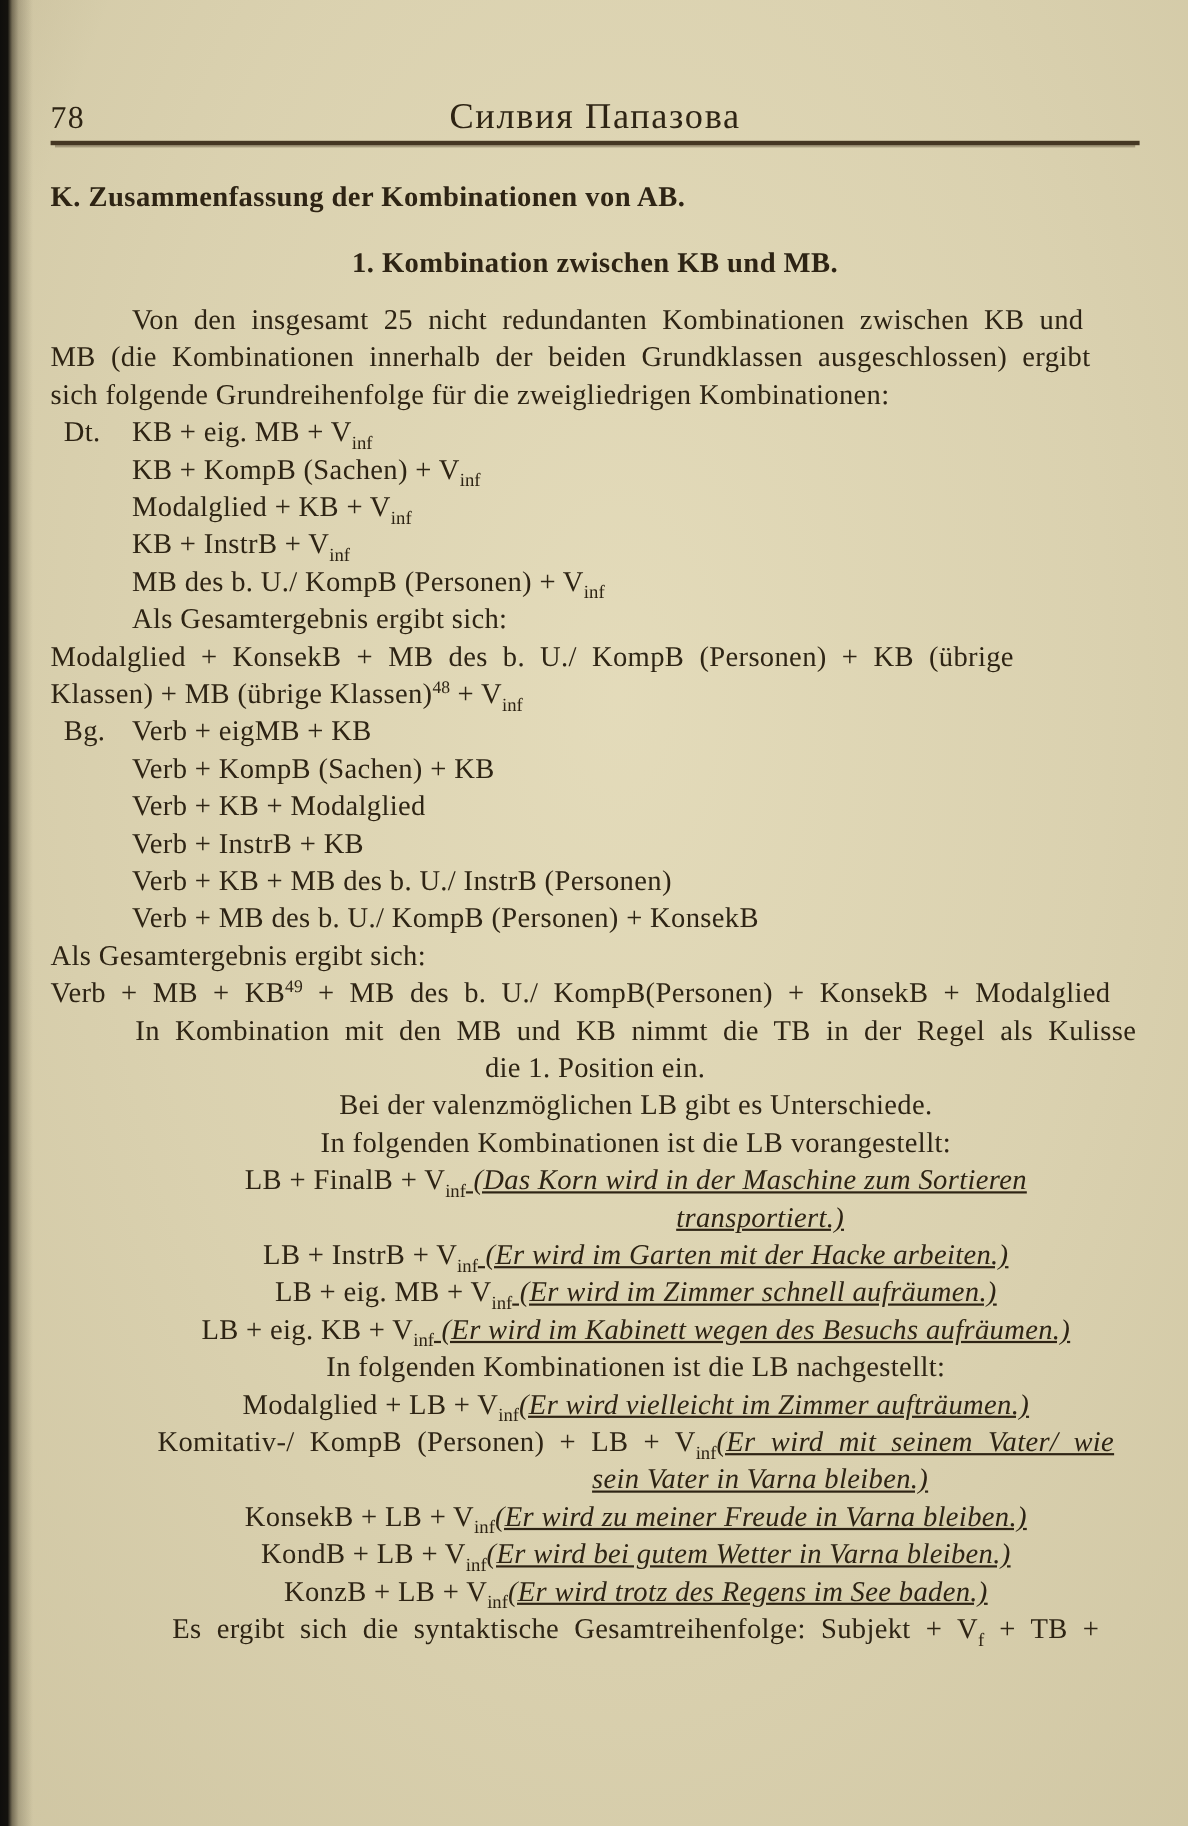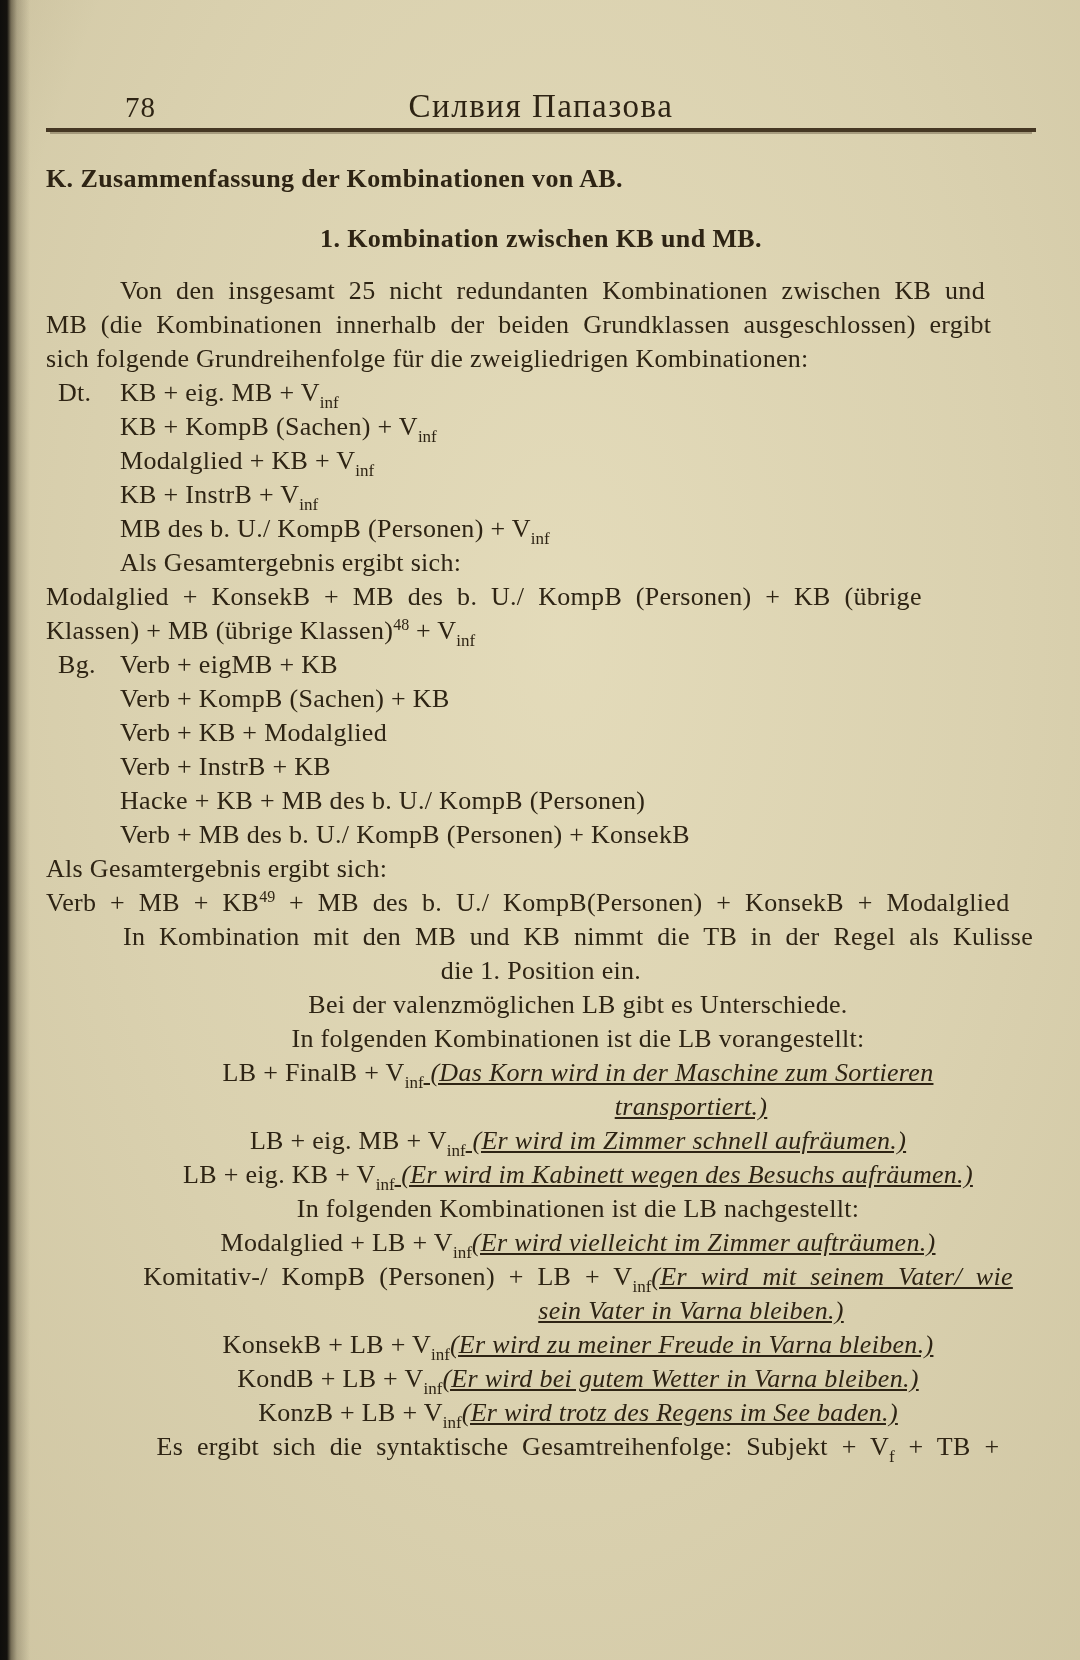--- a/index.html
+++ b/index.html
@@ -19,21 +19,21 @@
   .binding{
     position:absolute;left:0;top:0;bottom:0;width:30px;
     background:linear-gradient(to right,#0f0e0c 0px,#14120e 7px,rgba(45,38,24,.55) 11px,rgba(45,38,24,.22) 17px,rgba(45,38,24,0) 30px);
   }
   .content{position:absolute;left:46px;right:44px;top:0;}
   .pagehead{
     margin-top:88px;display:flex;align-items:baseline;
     border-bottom:4px solid #453723;box-shadow:0 6px 0 -4px rgba(69,55,35,.35);
     padding-bottom:3px;font-size:27px;
   }
-  .pagenum{min-width:110px;font-size:29px;letter-spacing:1px;text-align:right;}
+  .pagenum{min-width:110px;font-size:29px;letter-spacing:1px;}
   .runhead{flex:1;text-align:center;font-size:33px;letter-spacing:1.5px;}
   .headspacer{min-width:110px;}
   .h-k{margin-top:32px;font-weight:bold;font-size:26px;letter-spacing:.4px;}
   .h-1{margin-top:30px;font-weight:bold;font-size:26px;letter-spacing:.4px;text-align:center;}
   .h-2{margin-top:20px;margin-bottom:14px;font-weight:bold;font-size:26px;letter-spacing:.4px;}
   .lines{margin-top:20px;font-size:26px;line-height:34px;letter-spacing:.3px;}
   .fline{position:relative;min-height:34px;}
   .fline.ind{padding-left:74px;}
   .fline.pind{padding-left:74px;}
   .fline.cont{padding-left:300px;}
@@ -69,34 +69,35 @@
         <div class="fline ind">Modalglied + KB + V<sub>inf</sub></div>
         <div class="fline ind">KB + InstrB + V<sub>inf</sub></div>
         <div class="fline ind">MB des b. U./ KompB (Personen) + V<sub>inf</sub></div>
         <div class="fline ind">Als Gesamtergebnis ergibt sich:</div>
         <div class="fline j">Modalglied + KonsekB + MB des b. U./ KompB (Personen) + KB (übrige</div>
         <div class="fline">Klassen) + MB (übrige Klassen)<sup>48</sup> + V<sub>inf</sub></div>
         <div class="fline ind"><span class="llabel">Bg.</span>Verb + eigMB + KB</div>
         <div class="fline ind">Verb + KompB (Sachen) + KB</div>
         <div class="fline ind">Verb + KB + Modalglied</div>
         <div class="fline ind">Verb + InstrB + KB</div>
-        <div class="fline ind">Hacke + KB + MB des b. U./ KompB (Personen)</div>
+        <div class="fline ind">Verb + KB + MB des b. U./ InstrB (Personen)</div>
         <div class="fline ind">Verb + MB des b. U./ KompB (Personen) + KonsekB</div>
         <div class="fline">Als Gesamtergebnis ergibt sich:</div>
         <div class="fline j">Verb + MB + KB<sup>49</sup> + MB des b. U./ KompB(Personen) + KonsekB + Modalglied</div>
       </div>
 
 
     <div class="lines" style="margin-top:0;text-align:center;">
         <div class="fline pind j">In Kombination mit den MB und KB nimmt die TB in der Regel als Kulisse</div>
         <div class="fline">die 1. Position ein.</div>
         <div class="fline pind">Bei der valenzmöglichen LB gibt es Unterschiede.</div>
         <div class="fline pind">In folgenden Kombinationen ist die LB vorangestellt:</div>
         <div class="fline ind">LB + FinalB + V<sub>inf</sub><em> (Das Korn wird in der Maschine zum Sortieren</em></div>
         <div class="fline cont"><em>transportiert.)</em></div>
+        <div class="fline ind">LB + InstrB + V<sub>inf</sub><em> (Er wird im Garten mit der Hacke arbeiten.)</em></div>
         <div class="fline ind">LB + eig. MB + V<sub>inf</sub><em> (Er wird im Zimmer schnell aufräumen.)</em></div>
         <div class="fline ind">LB + eig. KB + V<sub>inf</sub><em> (Er wird im Kabinett wegen des Besuchs aufräumen.)</em></div>
         <div class="fline pind">In folgenden Kombinationen ist die LB nachgestellt:</div>
         <div class="fline ind">Modalglied + LB + V<sub>inf</sub><em>(Er wird vielleicht im Zimmer aufträumen.)</em></div>
         <div class="fline ind j">Komitativ-/ KompB (Personen) + LB + V<sub>inf</sub><em>(Er wird mit seinem Vater/ wie</em></div>
         <div class="fline cont"><em>sein Vater in Varna bleiben.)</em></div>
         <div class="fline ind">KonsekB + LB + V<sub>inf</sub><em>(Er wird zu meiner Freude in Varna bleiben.)</em></div>
         <div class="fline ind">KondB + LB + V<sub>inf</sub><em>(Er wird bei gutem Wetter in Varna bleiben.)</em></div>
         <div class="fline ind">KonzB + LB + V<sub>inf</sub><em>(Er wird trotz des Regens im See baden.)</em></div>
         <div class="fline pind j">Es ergibt sich die syntaktische Gesamtreihenfolge: Subjekt + V<sub>f</sub> + TB +</div>

